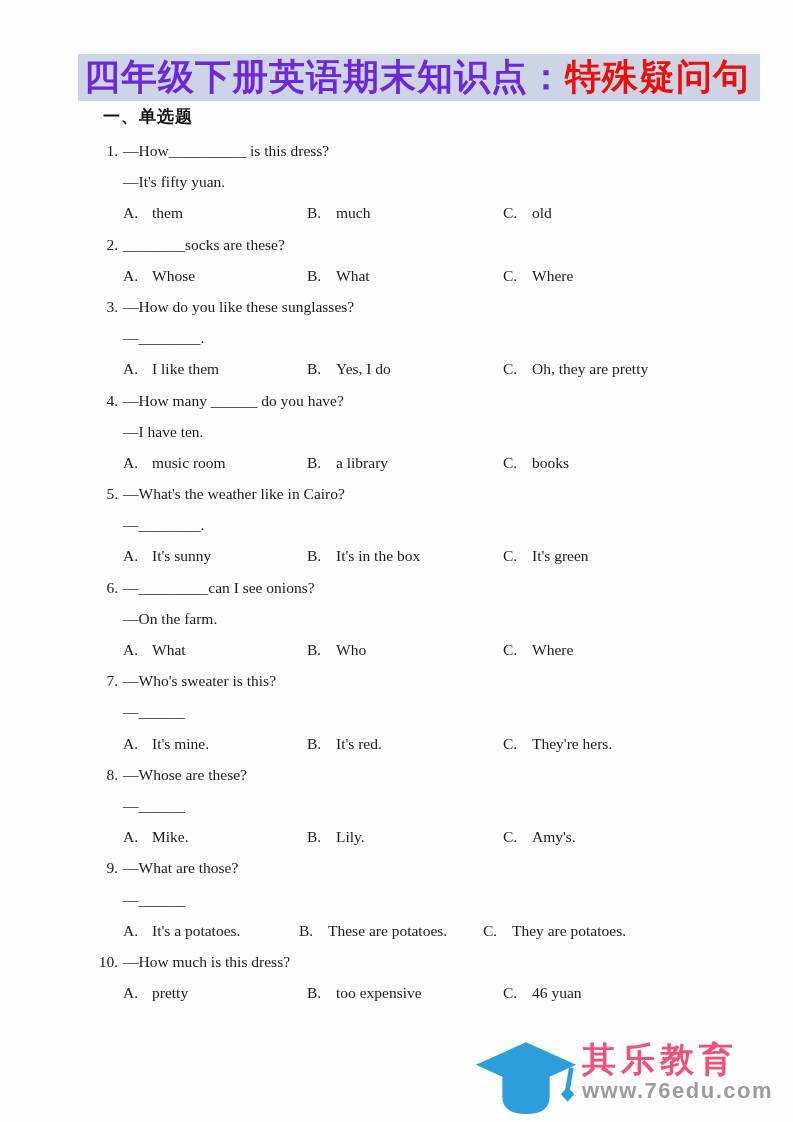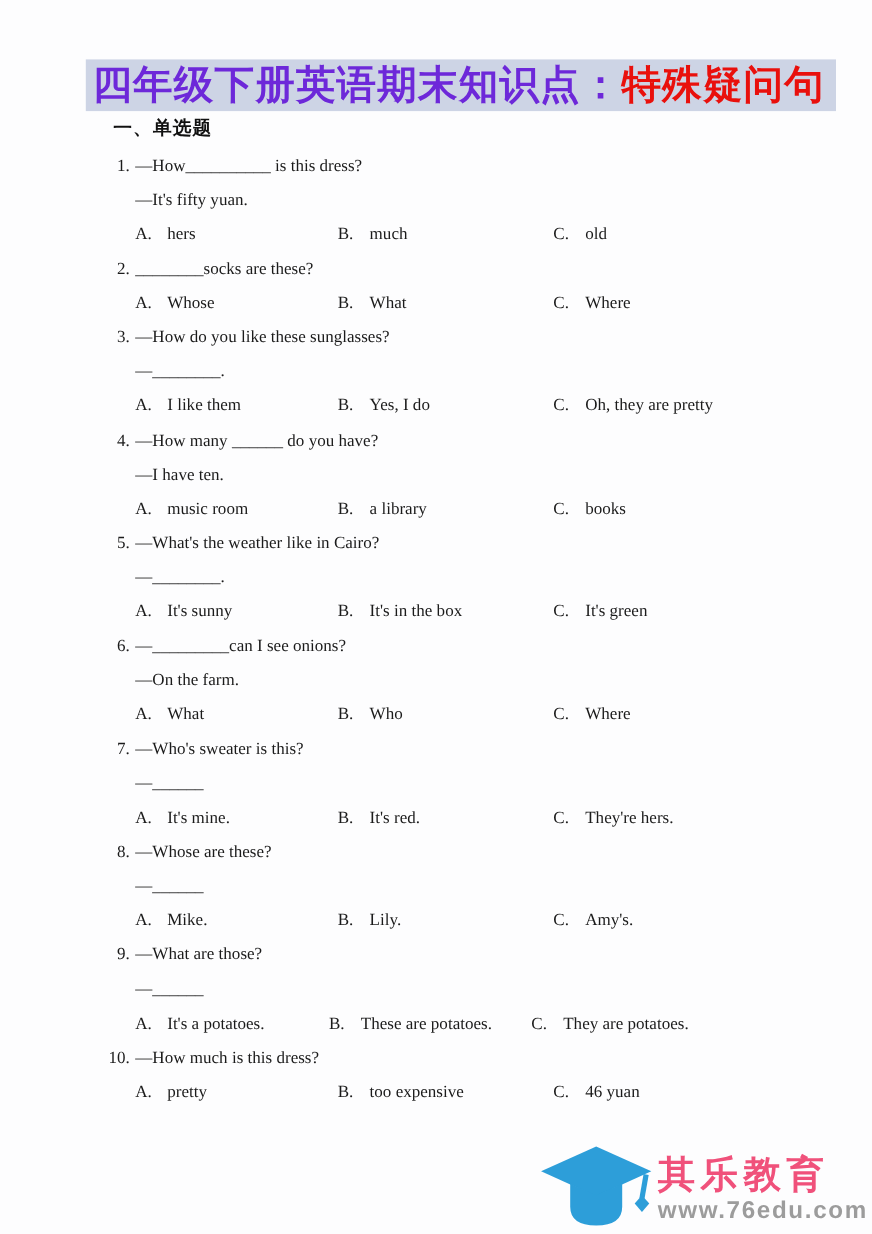--- a/index.html
+++ b/index.html
@@ -58,24 +58,23 @@
   .opt-1{width:196px;}
   .options.tight .opt-0{width:176px;}
   .options.tight .opt-1{width:184px;}
   .opt-letter{
     display:inline-block;
     width:29px;
   }
   
   .logo{
     position:absolute;
-    right:4px;
+    right:20px;
     bottom:2px;
     display:flex;
-    align-items:center;
     gap:4px;
   }
   .logo-text{
     font-family:"Liberation Sans", sans-serif;
     text-align:left;
   }
   .brand{
     font-size:34px;
     font-weight:bold;
     letter-spacing:5px;
@@ -99,21 +98,21 @@
     <span class="title-main" style="color: #6d28d9;">四年级下册英语期末知识点：</span><span class="title-red" style="color: rgb(233, 16, 12); margin-top: 24px;">特殊疑问句</span>
   </div>
 
   <div class="section-heading">一、单选题</div>
 
   <div class="questions" id="questions">
       <div class="question-block">
         <div class="line q-line"><span class="qnum">1.</span><span>—How__________ is this dress?</span></div>
         <div class="line indent"><span>—It's fifty yuan.</span></div>
         <div class="line indent options">
-          <span class="option opt-0"><span class="opt-letter">A.</span><span>hers</span></span>
+          <span class="option opt-0"><span class="opt-letter">A.</span><span>them</span></span>
           <span class="option opt-1"><span class="opt-letter">B.</span><span>much</span></span>
           <span class="option opt-2"><span class="opt-letter">C.</span><span>old</span></span>
         </div>
       </div>
       <div class="question-block">
         <div class="line q-line"><span class="qnum">2.</span><span>________socks are these?</span></div>
         <div class="line indent options">
           <span class="option opt-0"><span class="opt-letter">A.</span><span>Whose</span></span>
           <span class="option opt-1"><span class="opt-letter">B.</span><span>What</span></span>
           <span class="option opt-2"><span class="opt-letter">C.</span><span>Where</span></span>

